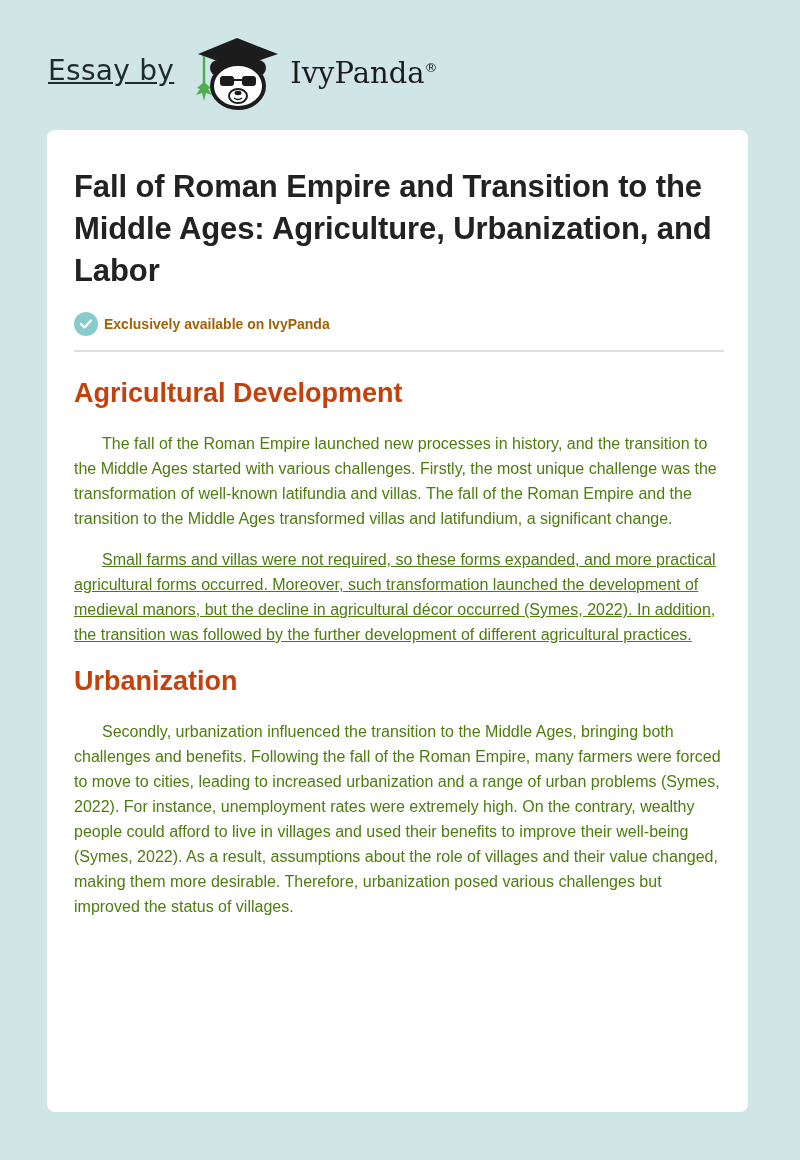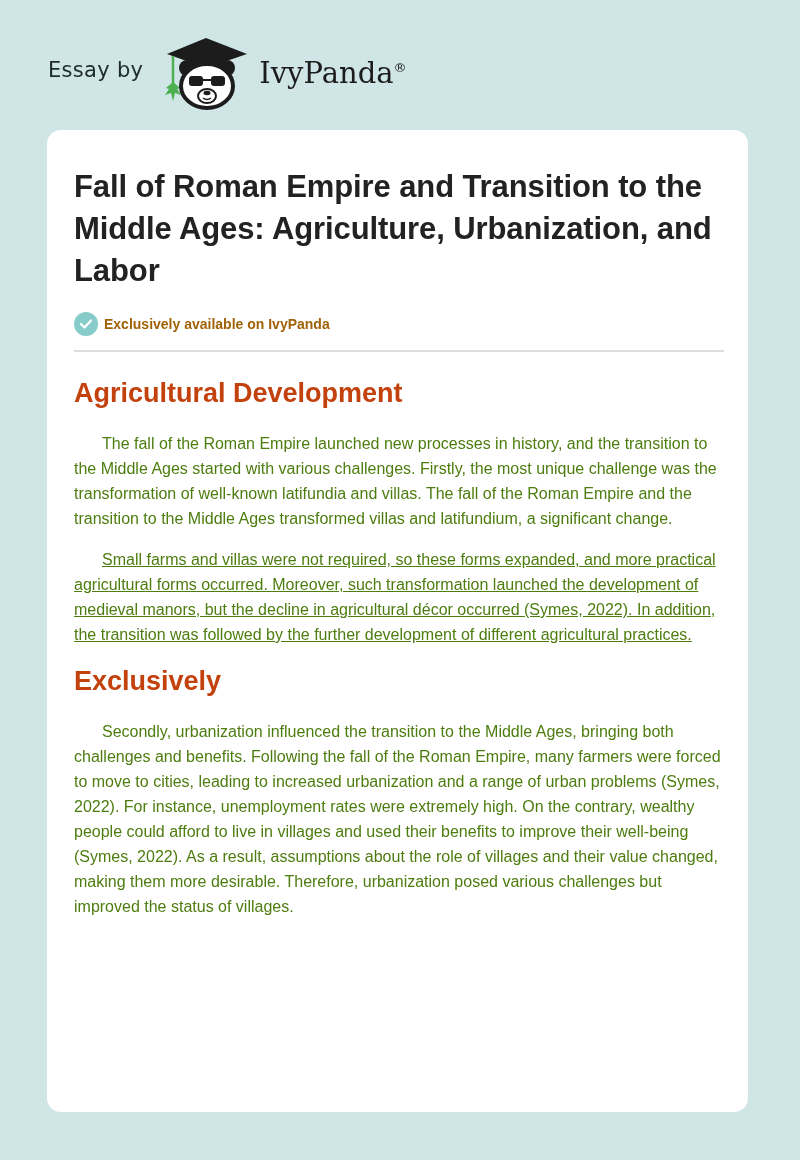--- a/index.html
+++ b/index.html
@@ -10,34 +10,34 @@
       overflow: hidden;
       font-family: "Liberation Sans", sans-serif;
       color: #222;
     }
     .brand {
       position: absolute; left: 48px; top: 34px;
       display: flex; align-items: center; height: 76px;
     }
     .brand-prefix {
       font-family: "DejaVu Sans", sans-serif;
-      font-size: 21px; color: #1f2a2a; letter-spacing: 0.3px;
-      margin-right: 18px; margin-top: -4px;
+      font-size: 28px; color: #1f2a2a; letter-spacing: 0.3px;
+      margin-right: 18px; margin-top: -4px; text-decoration: underline;
     }
     .brand-logo { width: 90px; height: 76px; margin-right: 8px; }
     .brand-name {
       font-family: "DejaVu Serif", serif;
       font-weight: normal; font-size: 29px; color: #1c1c1c;
       margin-top: 2px;
     }
     .brand-reg { font-size: 13px; vertical-align: super; font-family: "DejaVu Sans", sans-serif; }
     .card {
       position: absolute; left: 47px; top: 130px;
       width: 701px; height: 982px;
-      background: #ffffff; border-radius: 14px;
+      background: #ffffff; border-radius: 8px;
     }
     .content { position: absolute; left: 27px; top: 36px; width: 650px; }
     h1 {
       margin: 0; font-size: 31px; line-height: 42px; font-weight: bold;
       color: #222; letter-spacing: -0.1px;
     }
     .exclusive {
       display: flex; align-items: center; margin-top: 20px; height: 24px;
     }
     .check {
@@ -106,17 +106,17 @@
 
     <div class="divider"></div>
 
     <section class="sec1">
       <h2>Agricultural Development</h2>
       <p class="para">The fall of the Roman Empire launched new processes in history, and the transition to the Middle Ages started with various challenges. Firstly, the most unique challenge was the transformation of well-known latifundia and villas. The fall of the Roman Empire and the transition to the Middle Ages transformed villas and latifundium, a significant change.</p>
       <p class="para">Small farms and villas were not required, so these forms expanded, and more practical agricultural forms occurred. Moreover, such transformation launched the development of medieval manors, but the decline in agricultural décor occurred (Symes, 2022). In addition, the transition was followed by the further development of different agricultural practices.</p>
     </section>
 
     <section class="sec2">
-      <h2>Exclusively</h2>
+      <h2>Urbanization</h2>
       <p class="para">Secondly, urbanization influenced the transition to the Middle Ages, bringing both challenges and benefits. Following the fall of the Roman Empire, many farmers were forced to move to cities, leading to increased urbanization and a range of urban problems (Symes, 2022). For instance, unemployment rates were extremely high. On the contrary, wealthy people could afford to live in villages and used their benefits to improve their well-being (Symes, 2022). As a result, assumptions about the role of villages and their value changed, making them more desirable. Therefore, urbanization posed various challenges but improved the status of villages.</p>
     </section>
   </div>
 </main>
 
 </body></html>

